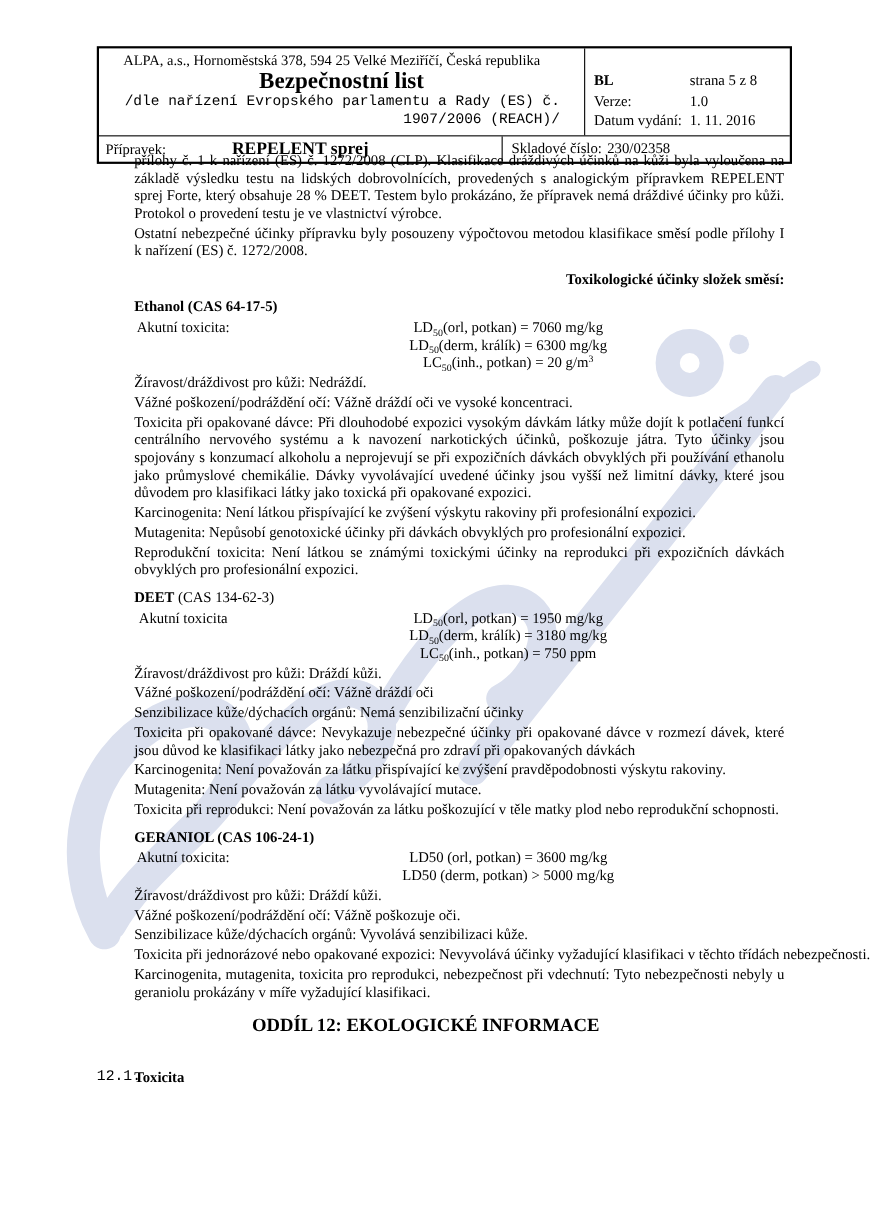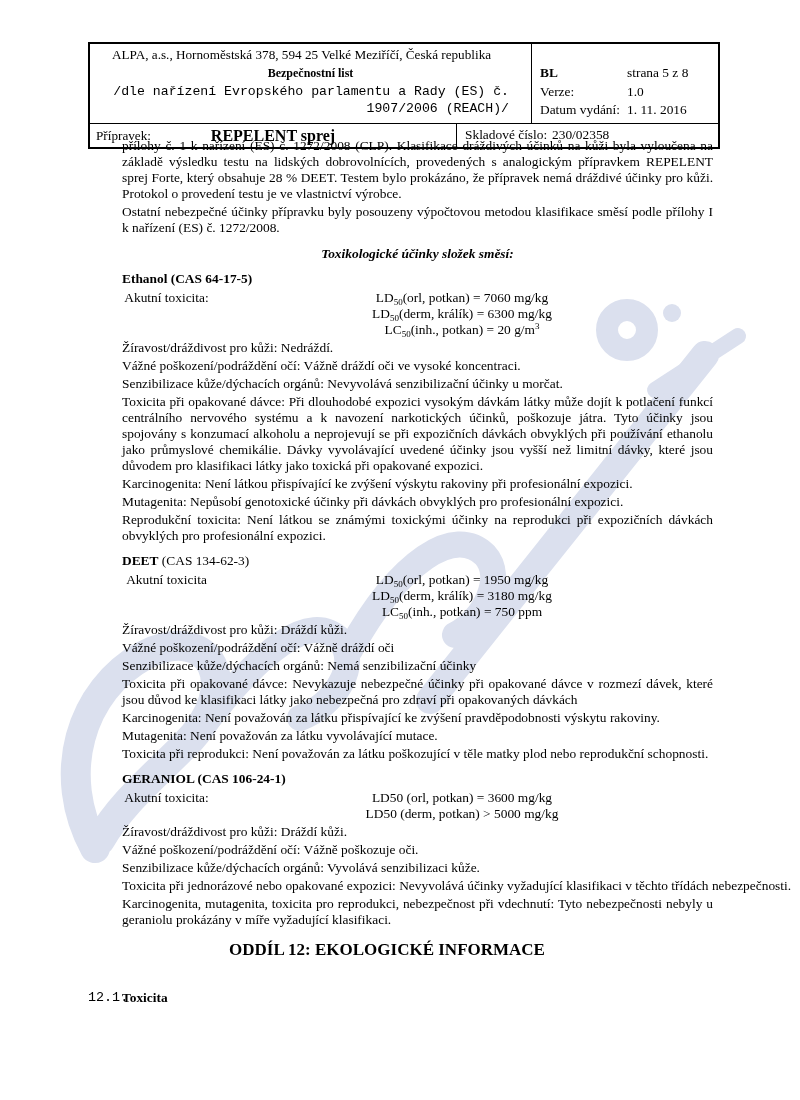--- a/index.html
+++ b/index.html
@@ -12,37 +12,37 @@
   
   .hdr {
     position:absolute; left:88px; top:42px; width:628px; z-index:2;
     border:2px solid #000; background:transparent; font-size:13.2px;
   }
   .hdr-row1 { display:flex; border-bottom:1.5px solid #000; }
   .hdr-row2 { display:flex; }
   .hdr-left  { width:442px; border-right:1.5px solid #000; box-sizing:border-box; padding:2px 22px 3px; }
   .hdr-right { flex:1; box-sizing:border-box; padding:20px 0 3px 8px; }
   .hdr-company { text-align:left; line-height:17px; }
-  .hdr-title { text-align:center; font-weight:bold; font-size:12px; line-height:20px; }
+  .hdr-title { text-align:center; font-weight:bold; font-size:21px; line-height:20px; }
   .hdr-reg { text-align:right; line-height:17px;font-family:Liberation Mono, monospace; }
   .kv { display:flex; line-height:18.5px; font-size:13.4px; }
   .kv-label { width:87px; flex-shrink:0; white-space:nowrap; }
   .kv-value { white-space:nowrap; }
   .bold { font-weight:bold; }
   .hdr-prod-left { width:367px; border-right:1.5px solid #000; box-sizing:border-box;
     position:relative; padding:2px 6px; line-height:19px; }
   .hdr-prod-label { position:absolute; left:6px; top:2px; }
   .hdr-prod-name { display:block; text-align:center; font-weight:bold; font-size:16px; }
   .hdr-prod-right { flex:1; box-sizing:border-box; padding:2px 0 2px 8px; }
   
   .doc-body { position:absolute; left:60px; top:138px; width:654px; z-index:1;
     font-size:13.4px; line-height:16px; }
   .blk { margin:0 0 2px 62px; width:591px; text-align:justify; }
   .left { text-align:left; }
-  .sect-title { font-weight:bold; margin-top:10px; margin-bottom:3px; text-align:center;font-style:italic; }
+  .sect-title { font-weight:bold; margin-top:10px; margin-bottom:3px; text-align:right; }
   .chem-head { font-weight:bold; margin-top:9px; margin-bottom:3px; text-align:left; }
   .chem-head .normal { font-weight:normal; }
   .acute { display:flex; text-align:center; }
   .acute-label { width:89px; flex-shrink:0; }
   .acute-vals { flex:1; }
   .hang { padding-left:83px; text-indent:-83px; }
   sub { font-size:9px; vertical-align:-3px; line-height:0; }
   sup { font-size:9px; vertical-align:5px; line-height:0; }
   .oddil { margin:14px 0 0 0; font-weight:bold; font-size:17px; text-align:center; }
   .subsec { display:flex; margin-top:32px; text-align:left; }
@@ -111,21 +111,20 @@
   <div class="blk acute">
     <div class="acute-label">Akutní toxicita:</div>
     <div class="acute-vals">
       <div>LD<sub>50</sub>(orl, potkan) = 7060 mg/kg</div>
       <div>LD<sub>50</sub>(derm, králík) = 6300 mg/kg</div>
       <div>LC<sub>50</sub>(inh., potkan) = 20 g/m<sup>3</sup></div>
     </div>
   </div>
   <div class="blk left">Žíravost/dráždivost pro kůži: Nedráždí.</div>
   <div class="blk left">Vážné poškození/podráždění očí: Vážně dráždí oči ve vysoké koncentraci.</div>
-  <div class="blk left">Senzibilizace kůže/dýchacích orgánů: Nevyvolává senzibilizační účinky u morčat.</div>
   <div class="blk">Toxicita při opakované dávce: Při dlouhodobé expozici vysokým dávkám látky může dojít k potlačení funkcí centrálního nervového systému a k navození narkotických účinků, poškozuje játra. Tyto účinky jsou spojovány s konzumací alkoholu a neprojevují se při expozičních dávkách obvyklých při používání ethanolu jako průmyslové chemikálie. Dávky vyvolávající uvedené účinky jsou vyšší než limitní dávky, které jsou důvodem pro klasifikaci látky jako toxická při opakované expozici.</div>
   <div class="blk left">Karcinogenita: Není látkou přispívající ke zvýšení výskytu rakoviny při profesionální expozici.</div>
   <div class="blk left">Mutagenita: Nepůsobí genotoxické účinky při dávkách obvyklých pro profesionální expozici.</div>
   <div class="blk">Reprodukční toxicita: Není látkou se známými toxickými účinky na reprodukci při expozičních dávkách obvyklých pro profesionální expozici.</div>
 
   <div class="blk chem-head"><span>DEET</span><span class="normal"> (CAS 134-62-3)</span></div>
   <div class="blk acute">
     <div class="acute-label">Akutní toxicita</div>
     <div class="acute-vals">
       <div>LD<sub>50</sub>(orl, potkan) = 1950 mg/kg</div>

